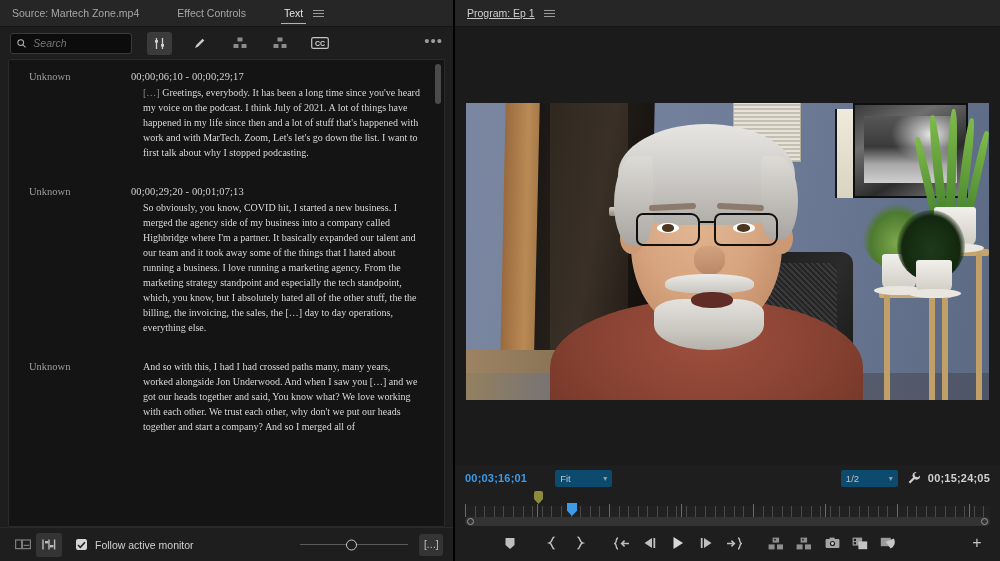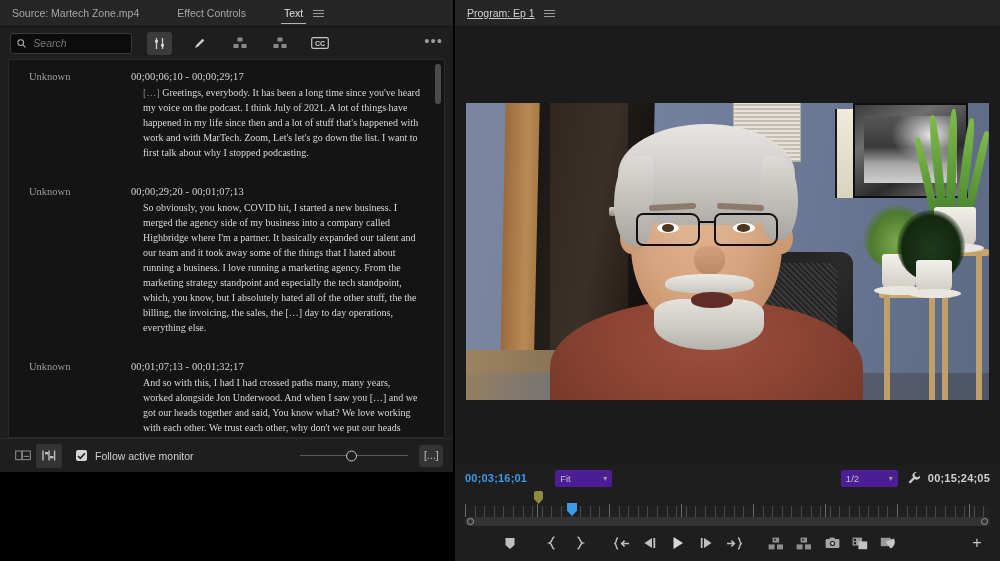--- a/index.html
+++ b/index.html
@@ -7,21 +7,21 @@
     width:1000px; height:561px; overflow:hidden;
     background:#1d1d1d;
     font-family:"Liberation Sans", sans-serif;
     color:#c8c8c8;
     -webkit-font-smoothing:antialiased;
   }
   #app{ position:relative; width:1000px; height:561px; display:flex; background:#000; }
 
   
   .left-panel{
-    position:relative; width:455px; height:472px;
+    position:relative; width:455px; height:561px;
     background:#1e1e1e;
     display:flex; flex-direction:column;
     border-right:2px solid #000;
   }
   .panel-tabbar{
     height:27px; flex:0 0 27px; background:#262626;
     display:flex; align-items:center; padding-left:12px; gap:0;
     border-bottom:1px solid #151515;
     position:relative;
   }
@@ -323,21 +323,21 @@
     background:#cb9a75; border-radius:50%;
   }
 
   
   .pm-ctrlrow{
     height:26px; flex:0 0 26px; display:flex; align-items:center; padding:0 10px;
     background:#1e1e1e;
   }
   .tc-blue{ font-size:11px; color:#3c9ae8; font-weight:bold; letter-spacing:.2px; }
   .sel-box{
-    margin-left:28px; width:57px; height:17px; background:#4c1d95; border-radius:2px;
+    margin-left:28px; width:57px; height:17px; background:#0c4a6e; border-radius:2px;
     display:flex; align-items:center; padding:0 5px; font-size:9.5px; color:#c2c2c2;
     position:relative;
   }
   .sel-box .car{ margin-left:auto; font-size:8px; color:#9c9c9c; }
   .spacer{ flex:1 1 auto; }
   .wrench{ margin:0 7px 0 9px; display:flex; align-items:center; }
   .tc-white{ font-size:11px; color:#d0d0d0; font-weight:bold; letter-spacing:.2px; }
 
   .pm-scrubarea{ flex:0 0 34px; position:relative; background:#1e1e1e; padding:0 10px; }
   .marker-pin{
@@ -471,21 +471,20 @@
           <div class="seg-speaker">Unknown</div>
           <div class="seg-body">
             <div class="seg-time">00;00;29;20 - 00;01;07;13</div>
             <div class="seg-text"><span>So obviously, you know, COVID hit, I started a new business. I merged the agency side of my business into a company called Highbridge where I'm a partner. It basically expanded our talent and our team and it took away some of the things that I hated about running a business. I love running a marketing agency. From the marketing strategy standpoint and especially the tech standpoint, which, you know, but I absolutely hated all of the other stuff, the the billing, the invoicing, the sales, the […] day to day operations, everything else.</span></div>
           </div>
         </div>
 
         <div class="seg">
           <div class="seg-speaker">Unknown</div>
           <div class="seg-body">
-            <div class="seg-time">00;01;07;13 - 00;01;32;17</div>
             <div class="seg-text"><span>And so with this, I had I had crossed paths many, many years, worked alongside Jon Underwood. And when I saw you […] and we got our heads together and said, You know what? We love working with each other. We trust each other, why don't we put our heads together and start a company? And so I merged all of</span></div>
           </div>
         </div>
 
       </div>
       <div class="t-scrollbar">
         <div class="t-thumb"></div>
       </div>
     </div>
 

